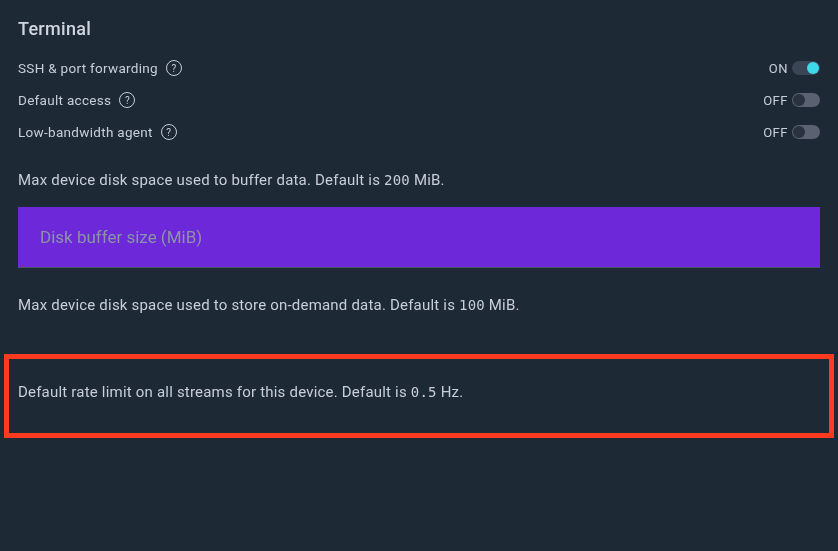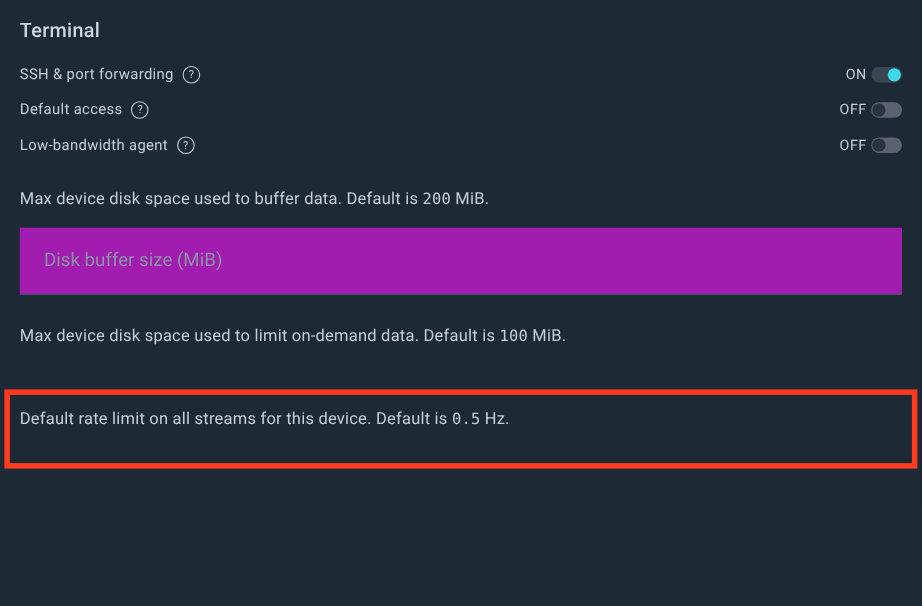--- a/index.html
+++ b/index.html
@@ -94,37 +94,37 @@
       margin-top: 28px;
     }
     .field-description {
       font-size: 15px;
       color: #c8ced9;
       margin-bottom: 18px;
       letter-spacing: 0.2px;
     }
     .text-input {
       width: 100%;
-      background-color: #a21caf;
+      background-color: #6d28d9;
       border: none;
       border-bottom: 1px solid #4a5568;
       padding: 20px 22px;
       font-size: 17px;
       color: #c8ced9;
       outline: none;
       font-family: inherit;
     }
     .text-input::placeholder {
       color: #8a94a6;
     }
     .highlighted {
       border: 5px solid #ff3b1f;
       margin-left: -14px;
       margin-right: -14px;
-      padding: 12px 9px 14px 9px;
+      padding: 24px 9px 14px 9px;
       margin-top: 40px;
     }
     .highlighted .field-description {
       margin-bottom: 18px;
     }
     .mono {
       font-family: "SF Mono", Monaco, Consolas, monospace;
       font-size: 14px;
     }
   </style>
@@ -174,21 +174,21 @@
 
 <div class="field-group">
   <p class="field-description">
     <span>Max device disk space used to buffer data. Default is </span><span class="mono">200</span><span> MiB.</span>
   </p>
   <input type="text" class="text-input" placeholder="Disk buffer size (MiB)" style="">
 </div>
 
 <div class="field-group">
   <p class="field-description">
-    <span>Max device disk space used to limit on-demand data. Default is </span><span class="mono">100</span><span> MiB.</span>
+    <span>Max device disk space used to store on-demand data. Default is </span><span class="mono">100</span><span> MiB.</span>
   </p>
 </div>
 
 <div class="highlighted">
   <p class="field-description">
     <span>Default rate limit on all streams for this device. Default is </span><span class="mono">0.5</span><span> Hz.</span>
   </p>
 </div>
 
 </body></html>

